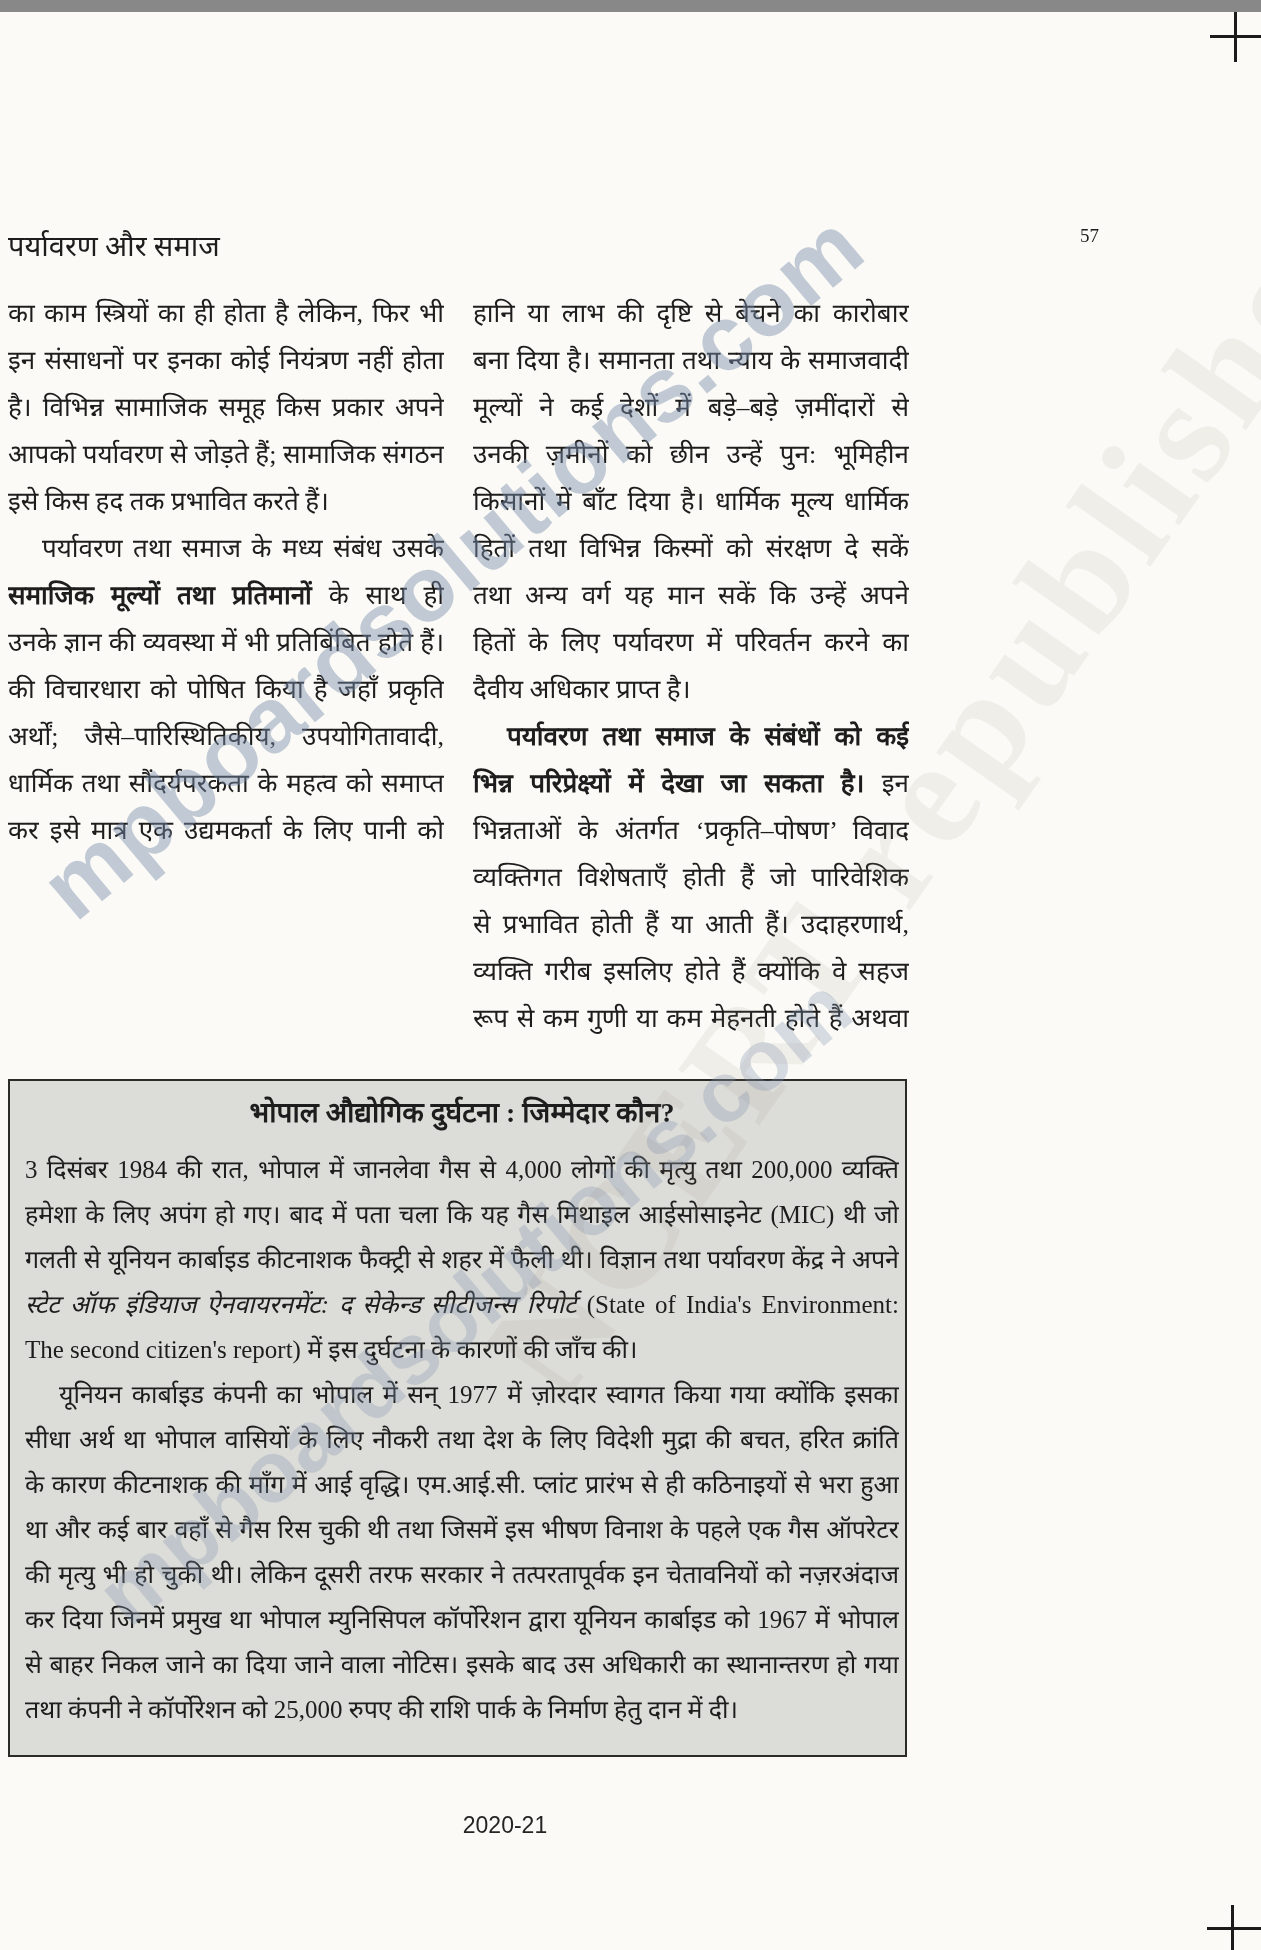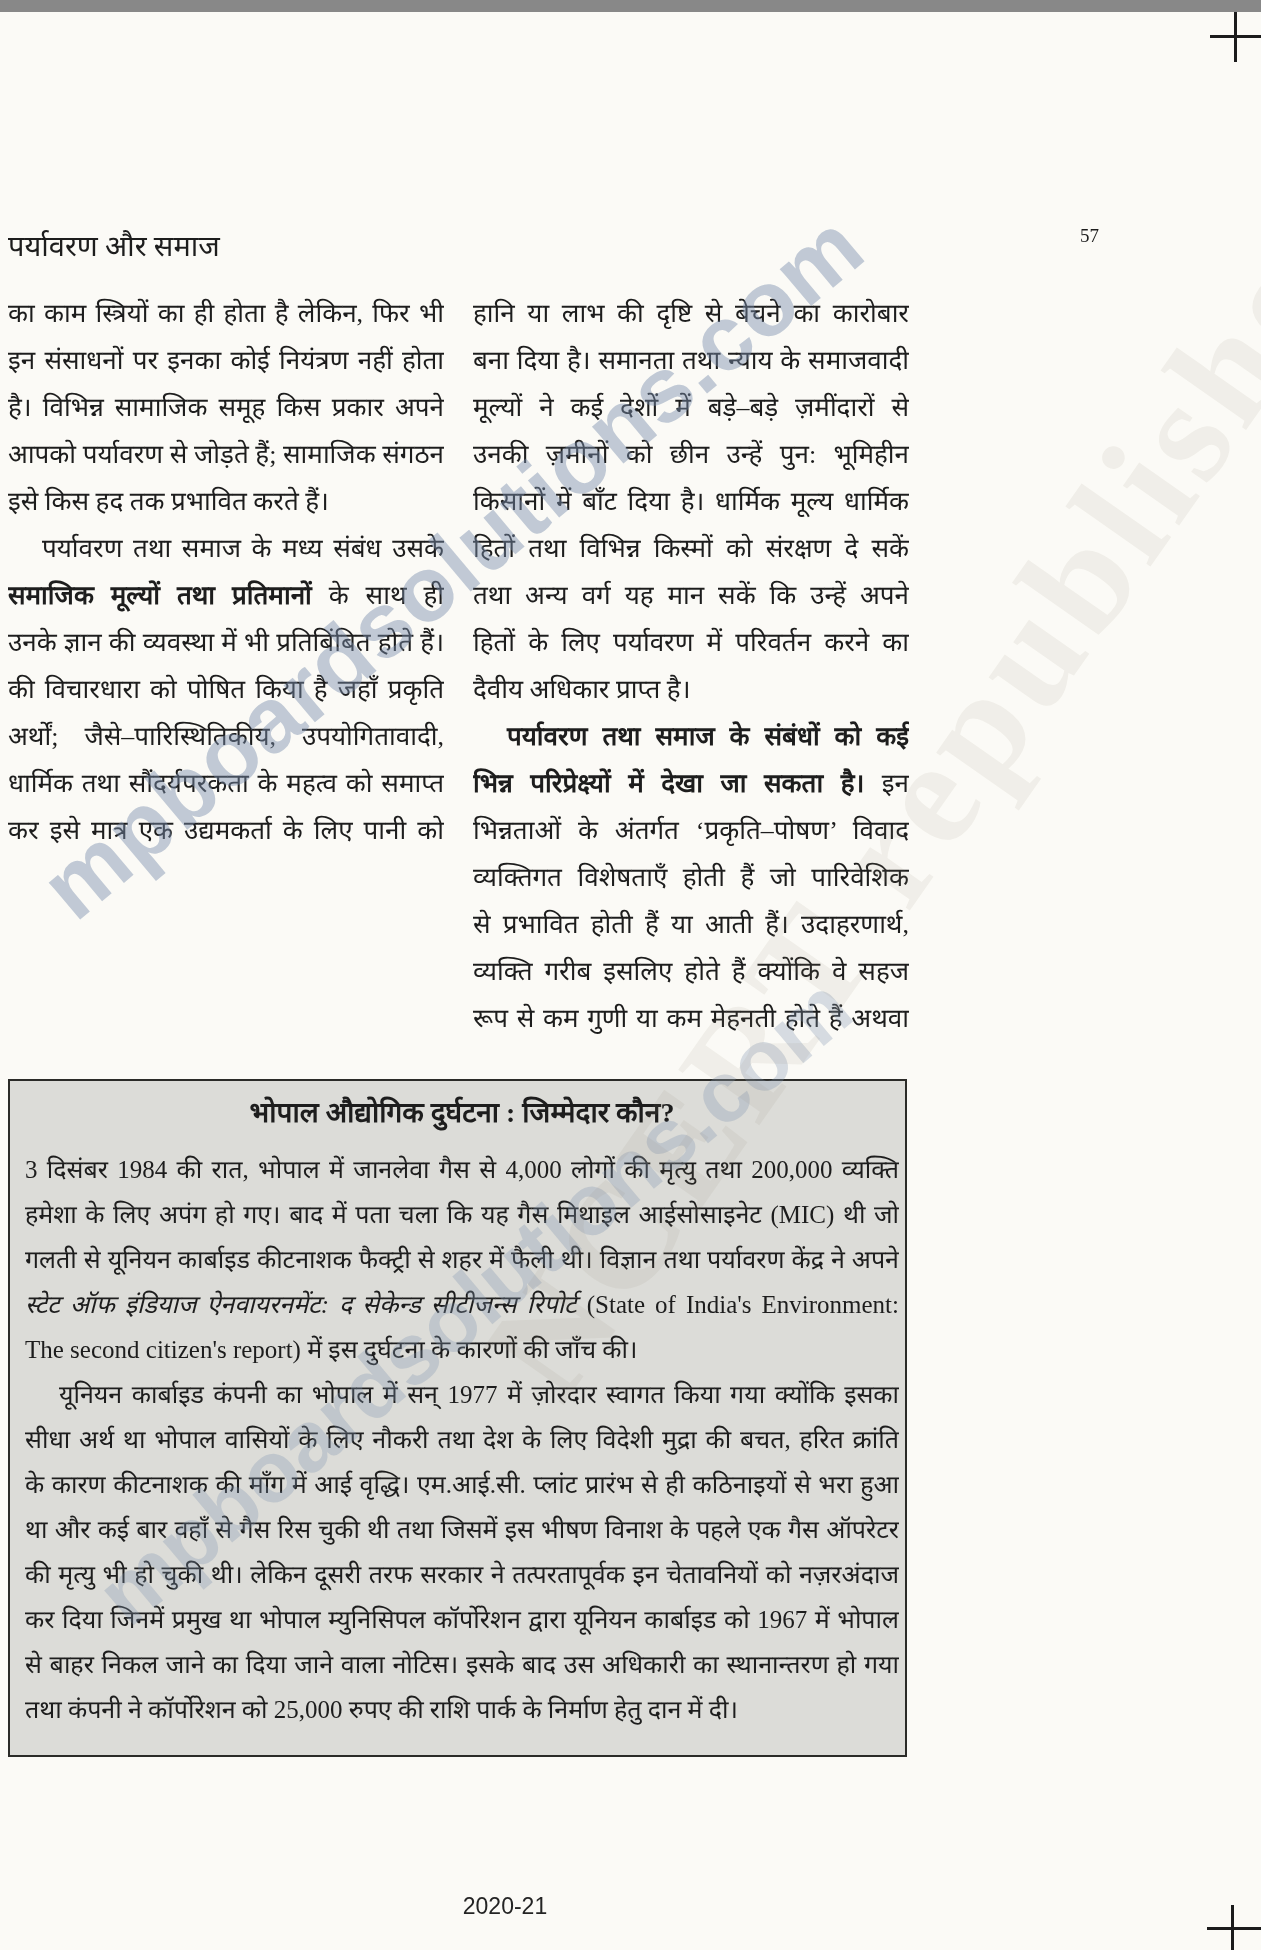--- a/index.html
+++ b/index.html
@@ -29,21 +29,21 @@
     box-sizing:border-box;background:#dcdcd8;border:2px solid #2b2b28;
     padding:8px 6px 0 15px;
   }
   .dbox-title{
     text-align:center;text-align-last:center;font-weight:bold;font-size:28px;
     margin:6px 0 16px 0;line-height:36px;
   }
   .dbox .tline{font-size:25px;line-height:45px;height:45px;}
   
   .footer{
-    position:absolute;left:0;top:1881px;width:1010px;text-align:center;
+    position:absolute;left:0;top:1800px;width:1010px;text-align:center;
     font-family:"Liberation Sans",sans-serif;font-size:23px;color:#242424;
   }
   
   .crop{position:absolute;background:#1b1b1b;}
   .crop-tr-v{left:1234px;top:0;width:3px;height:50px;}
   .crop-tr-h{left:1210px;top:23px;width:51px;height:3px;}
   .crop-br-v{left:1231px;top:1893px;width:3px;height:57px;}
   .crop-br-h{left:1207px;top:1915px;width:54px;height:3px;}
   
   .wm{position:absolute;pointer-events:none;white-space:nowrap;z-index:5;

